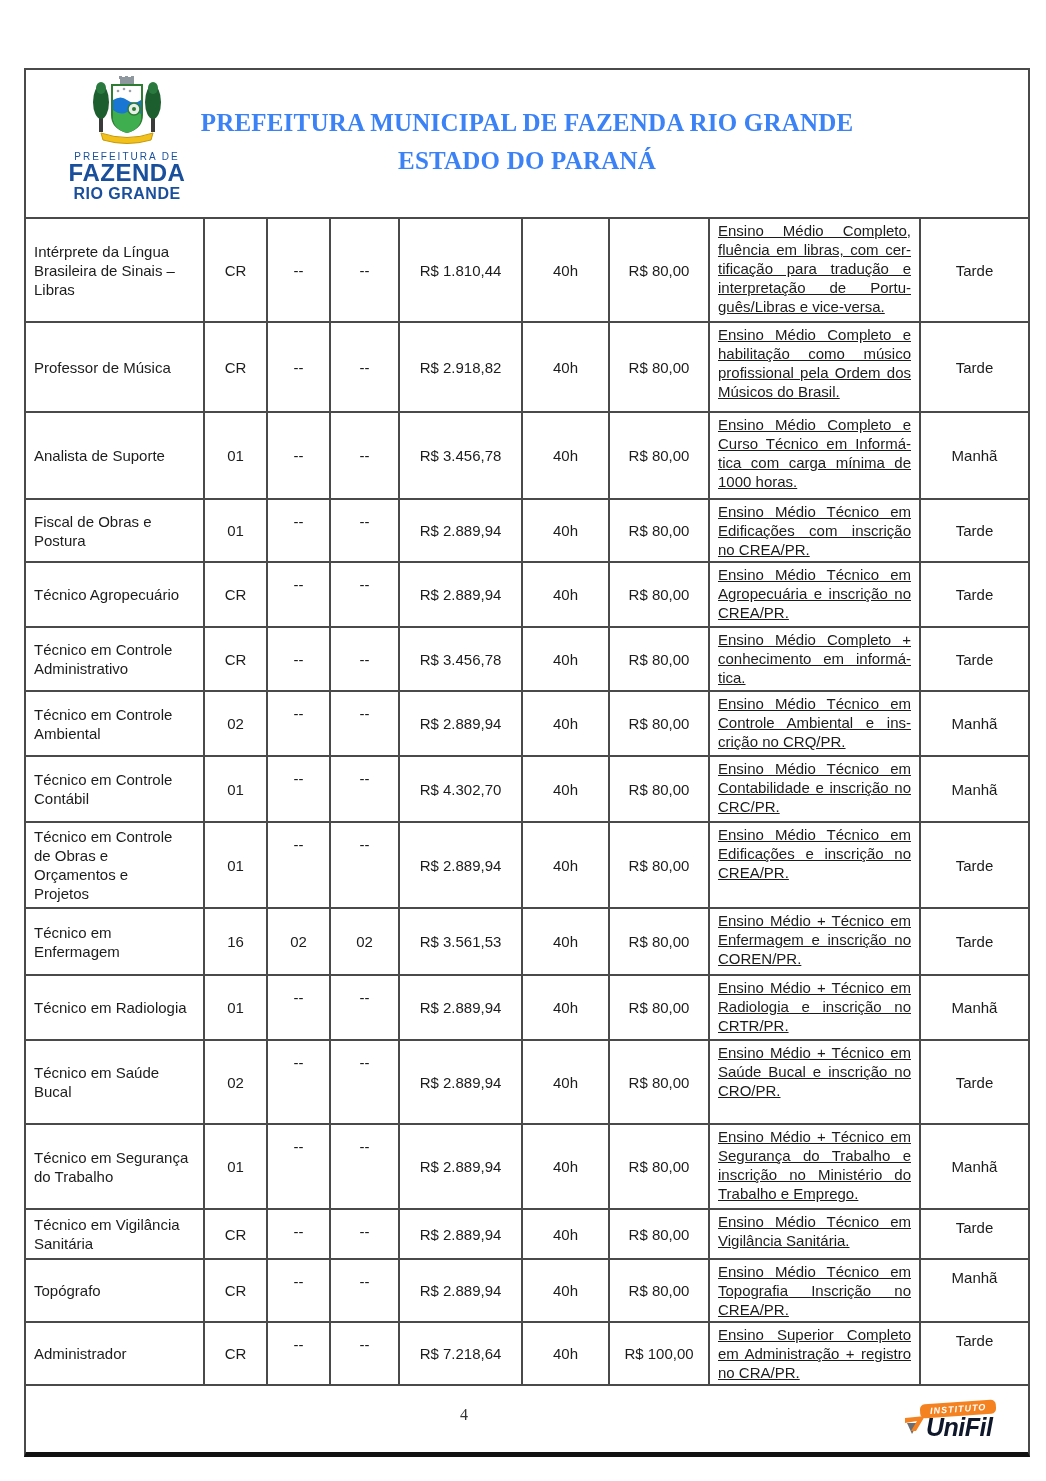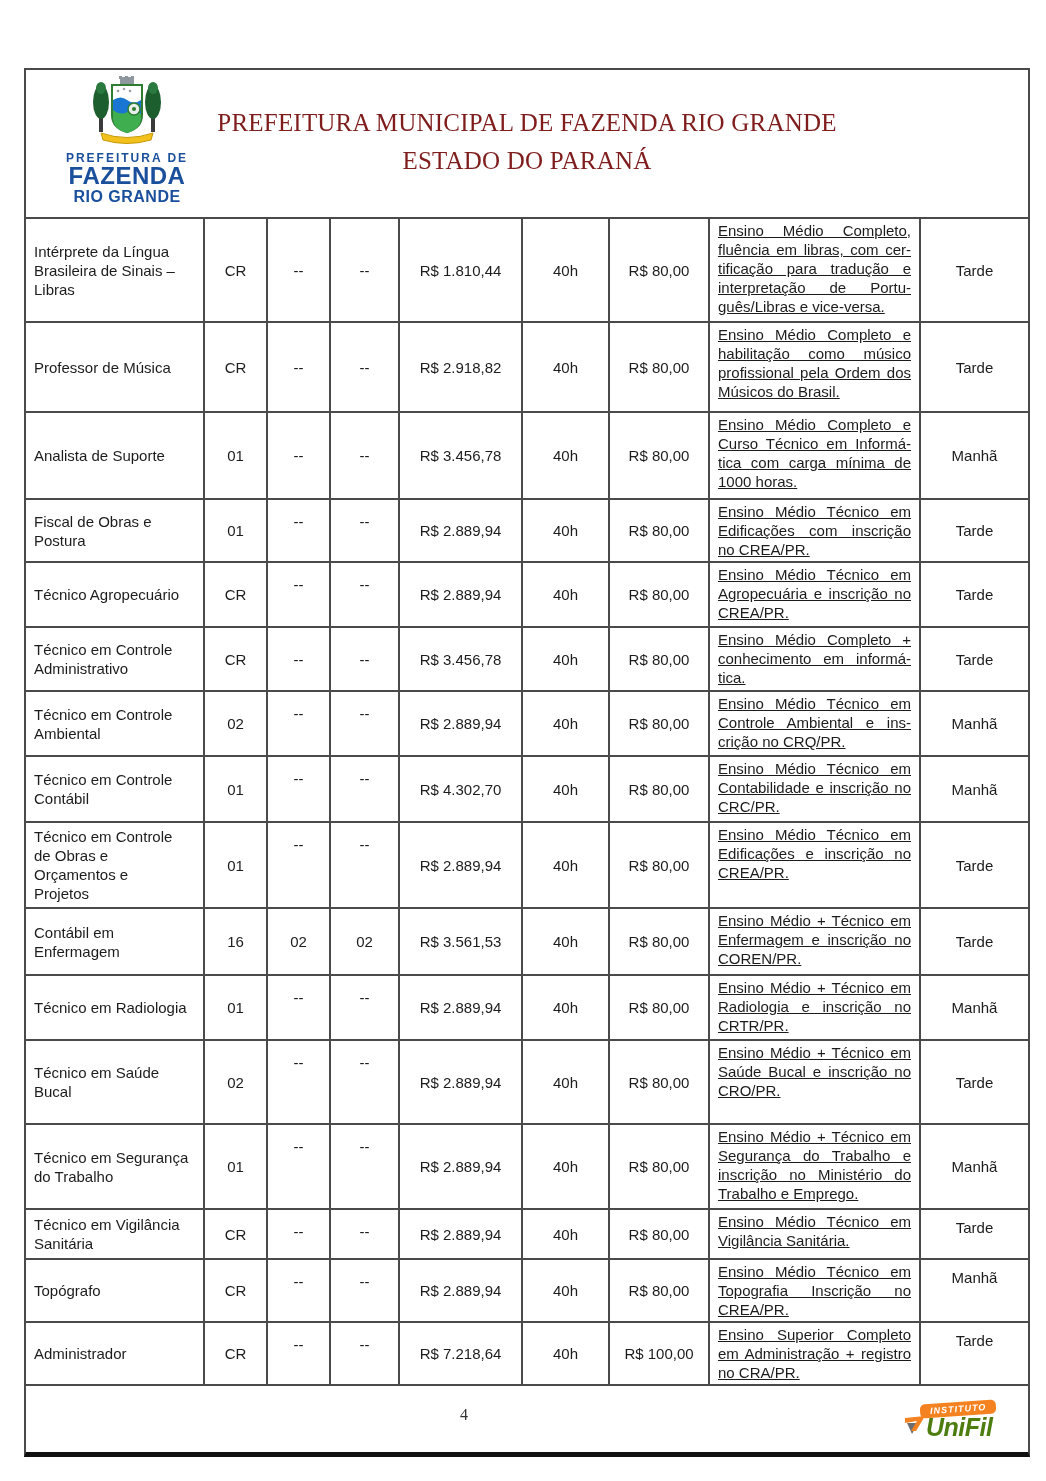--- a/index.html
+++ b/index.html
@@ -9,27 +9,27 @@
     -webkit-font-smoothing:antialiased;
   }
   .page{
     position:absolute;left:24px;top:68px;width:1006px;height:1389px;
     box-sizing:border-box;background:#fff;
     border:2px solid #4a4a4a;border-bottom:5px solid #111;
   }
   
   .hdr{position:relative;height:147px;}
   .citylogo{position:absolute;left:38px;top:6px;width:126px;text-align:center;}
-  .citylogo .cap-small{font-size:12px;font-weight:bold;letter-spacing:2px;color:#1a4f9c;margin-top:1px;}
+  .citylogo .cap-small{font-size:10px;font-weight:normal;letter-spacing:2px;color:#1a4f9c;margin-top:1px;}
   .citylogo .cap-big{font-size:24px;font-weight:800;letter-spacing:.5px;color:#1a4f9c;line-height:22px;}
   .citylogo .cap-big2{font-size:16px;font-weight:800;letter-spacing:.5px;color:#1a4f9c;line-height:19px;}
   .title{
     position:absolute;left:0;right:0;top:34px;text-align:center;
-    font-family:"Liberation Serif",serif;font-weight:normal;font-size:25px;
-    line-height:38px;color:#7f1d1d;letter-spacing:.2px;
+    font-family:"Liberation Serif",serif;font-weight:bold;font-size:25px;
+    line-height:38px;color:#3b82f6;letter-spacing:.2px;
   }
   
   table.jobs{
     border-collapse:collapse;table-layout:fixed;
     width:calc(100% + 4px);margin-left:-2px;
   }
   table.jobs td{
     border:2px solid #4a4a4a;font-size:15px;color:#1c1c1c;
     overflow:hidden;box-sizing:border-box;
   }
@@ -48,21 +48,21 @@
     font-family:"Liberation Serif",serif;font-size:16px;color:#333;
   }
   .unifil{position:absolute;left:878px;top:1328px;width:130px;}
   .unifil .badge{
     display:inline-block;margin-left:16px;transform:rotate(-4deg);
     background:#f58220;color:#fff;font-style:italic;font-weight:bold;
     font-size:9px;letter-spacing:1px;padding:2px 10px 2px 10px;border-radius:5px;
   }
   .unifil .nameline{display:flex;align-items:center;margin-top:-1px;}
   .unifil .brand{
-    font-size:25px;font-weight:bold;font-style:italic;color:#4d7c0f;
+    font-size:25px;font-weight:bold;font-style:italic;color:#0f172a;
     letter-spacing:-.5px;line-height:24px;
   }
 </style>
 </head>
 <body>
 
 <div class="page">
 
   <div class="hdr">
     <div class="citylogo">
@@ -216,21 +216,21 @@
           <td class="center">01</td>
           <td class="center vtop">--</td>
           <td class="center vtop">--</td>
           <td class="center">R$ 2.889,94</td>
           <td class="center">40h</td>
           <td class="center">R$ 80,00</td>
           <td class="req">Ensino Médio Técnico em Edificações e inscrição no CREA/PR.</td>
           <td class="turno">Tarde</td>
         </tr>
         <tr style="height: 67px;">
-          <td class="cargo">Contábil em
+          <td class="cargo">Técnico em
 Enfermagem</td>
           <td class="center">16</td>
           <td class="center">02</td>
           <td class="center">02</td>
           <td class="center">R$ 3.561,53</td>
           <td class="center">40h</td>
           <td class="center">R$ 80,00</td>
           <td class="req">Ensino Médio + Técnico em Enfermagem e inscrição no COREN/PR.</td>
           <td class="turno">Tarde</td>
         </tr>

